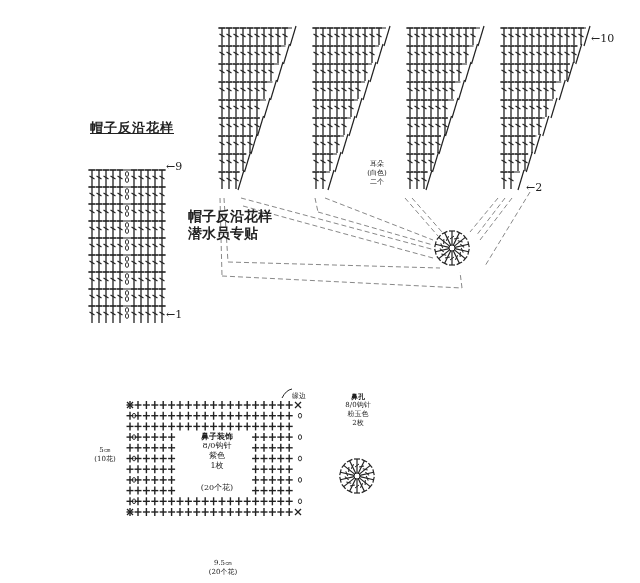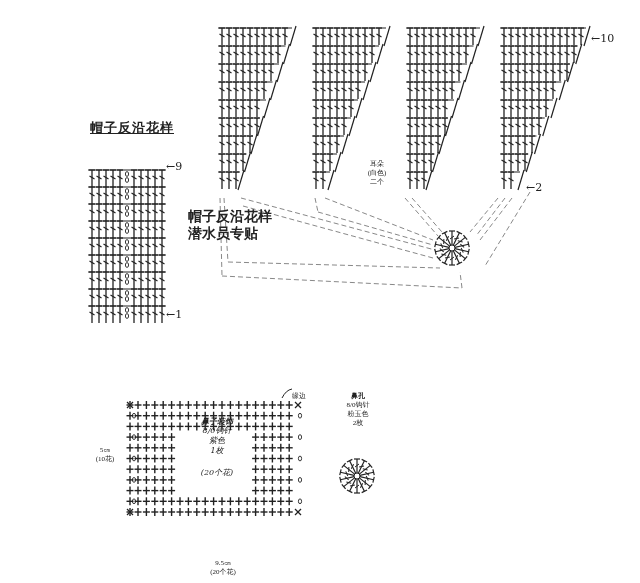--- a/index.html
+++ b/index.html
@@ -4,21 +4,21 @@
 <style>
   html, body { margin:0; padding:0; background:#ffffff; }
   body { width:640px; height:583px; position:relative; overflow:hidden;
          font-family:"DejaVu Sans", sans-serif; color:#222; }
   svg.full { position:absolute; left:0; top:0; }
   .lbl { position:absolute; font-family:"DejaVu Serif", serif; color:#222; white-space:nowrap; }
   .title-hat { font-size:13px; font-weight:bold; letter-spacing:1px; }
   .row-mark { font-family:"DejaVu Serif", serif; font-size:11px; }
   .watermark { font-size:14px; font-weight:bold; line-height:17px; }
   .small { font-size:8px; line-height:10px; text-align:center; }
-  .tiny  { font-size:7px; line-height:9px; text-align:center;font-family:Liberation Serif, serif; }
+  .tiny  { font-size:7px; line-height:9px; text-align:center; }
 </style>
 </head>
 <body>
 
 <svg class="full" width="640" height="583">
   <defs>
 
     <g id="dc">
       <line x1="-3" y1="0" x2="3" y2="0" stroke="#222" stroke-width="1.2"></line>
       <line x1="0" y1="0" x2="0" y2="17" stroke="#222" stroke-width="1.3"></line>
@@ -732,21 +732,21 @@
   <div>二个</div>
 </div>
 
 <div class="lbl watermark" style="left:188px; top:208px;">
   <div>帽子反沿花样</div>
   <div>潜水员专贴</div>
 </div>
 
 <div class="lbl tiny" style="left:292px; top:392px;">缘边</div>
 
-<div class="lbl small" style="left:192px; top:416px; width:50px;font-style:italic;">
+<div class="lbl small" style="left:192px; top:431px; width:50px;">
   <div style="font-weight:bold;">鼻子装饰</div>
   <div>8/0钩针</div>
   <div>紫色</div>
   <div>1枚</div>
   <div style="margin-top:12px;">(20个花)</div>
 </div>
 
 <div class="lbl tiny" style="left:90px; top:446px; width:30px;">
   <div>5㎝</div>
   <div>(10花)</div>

